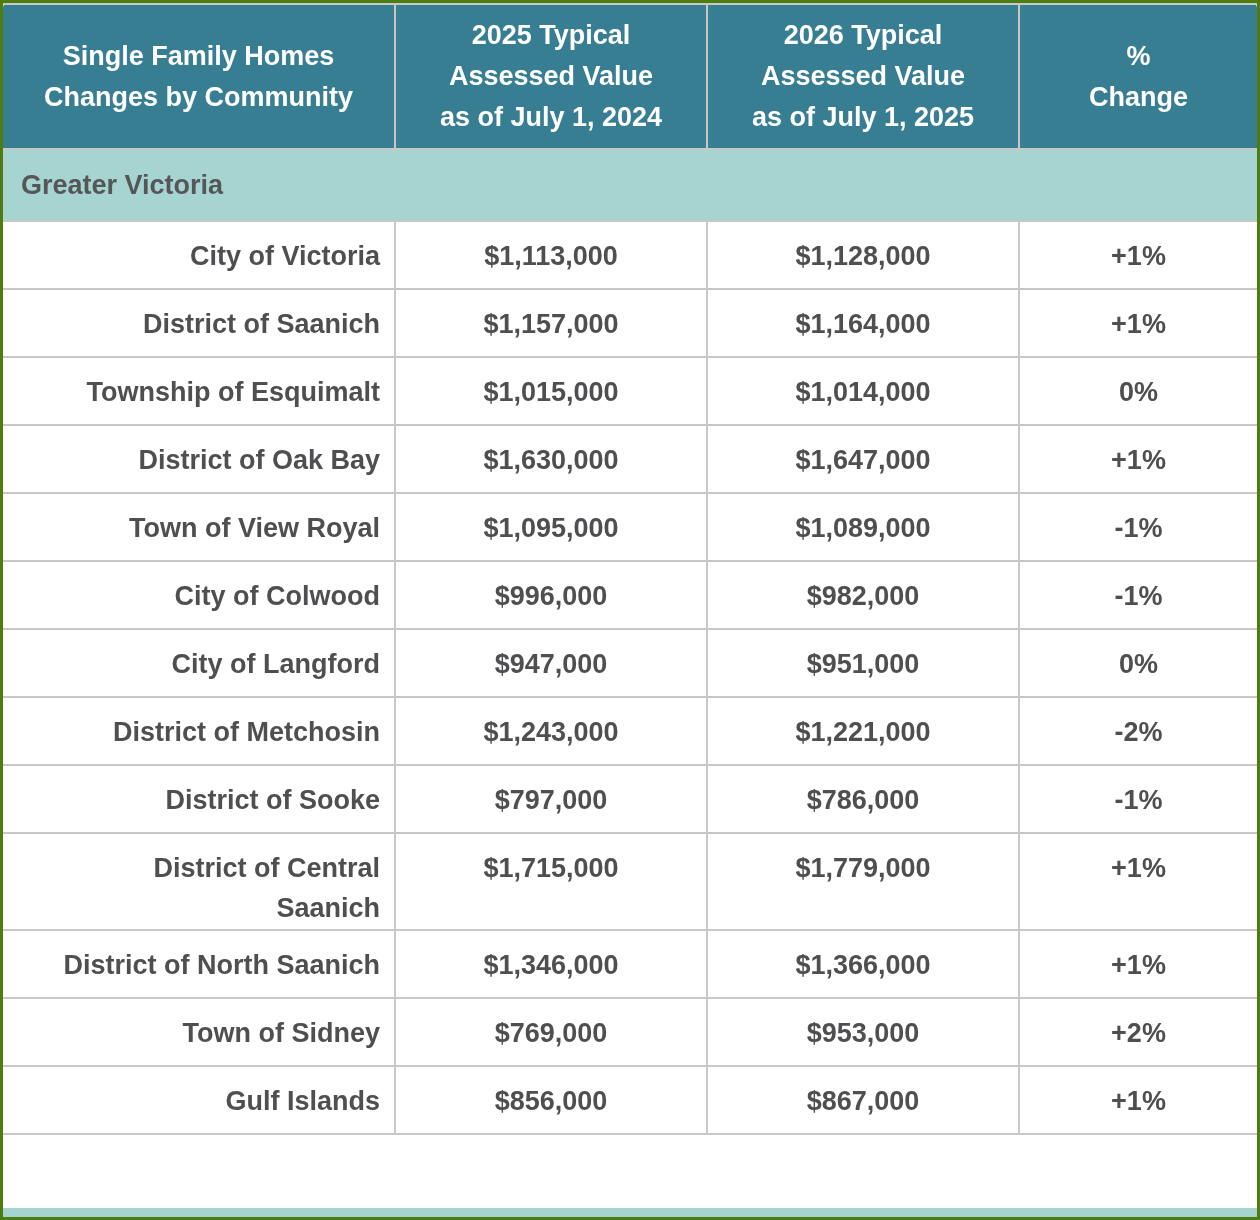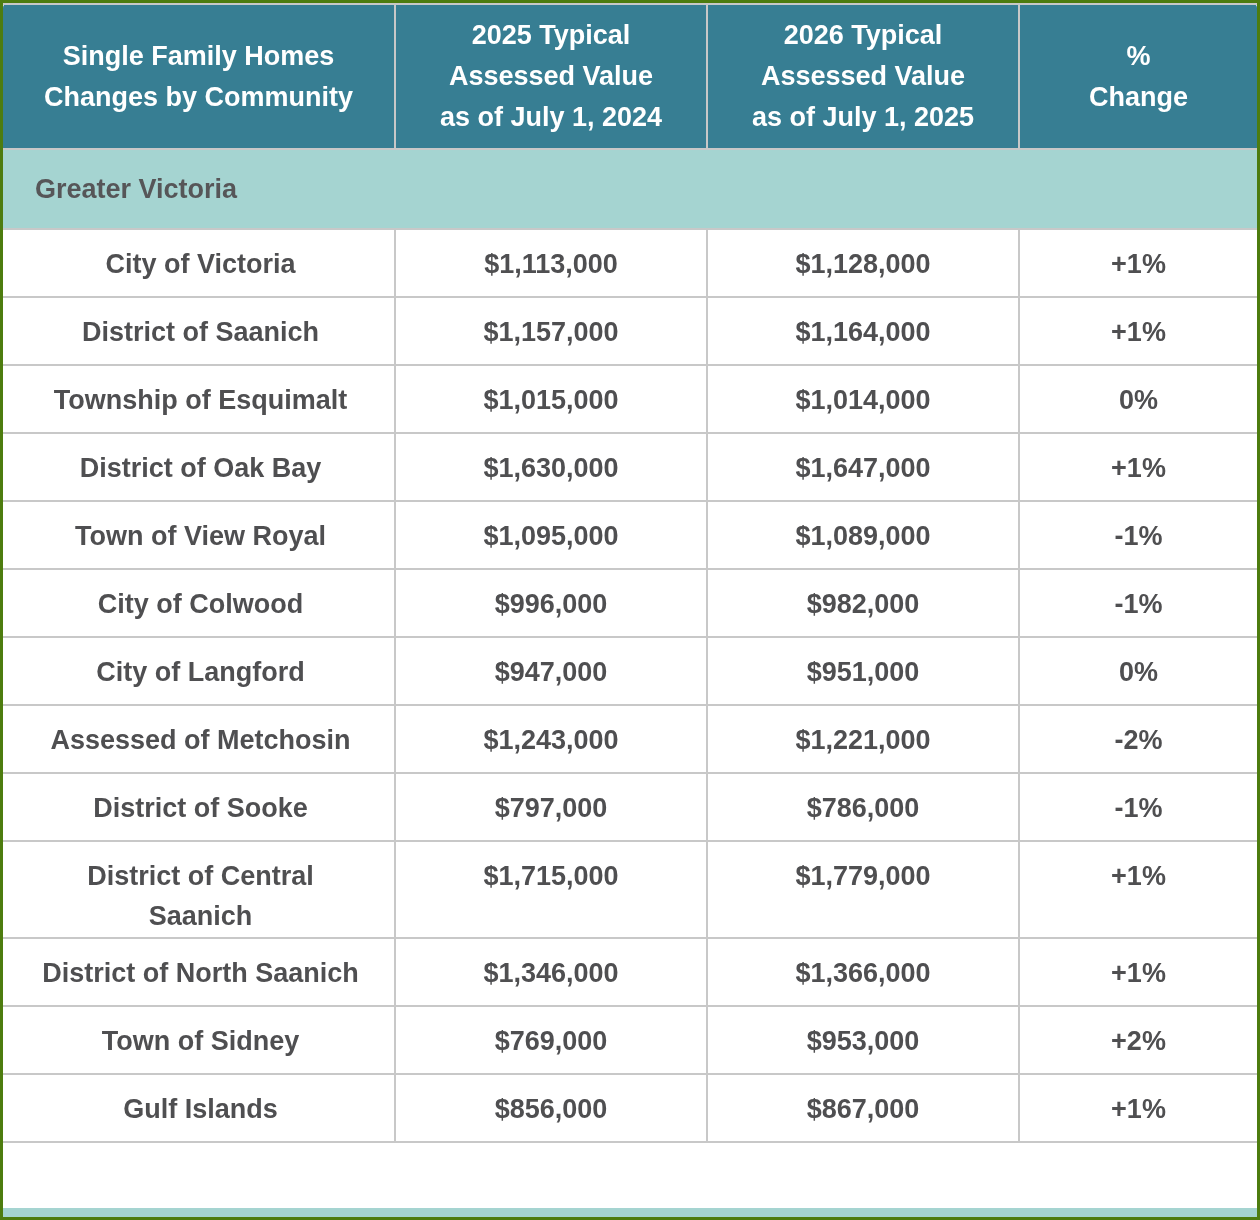--- a/index.html
+++ b/index.html
@@ -50,22 +50,22 @@
   }
   thead th:first-child { border-left: none; border-top-left-radius: 4px; }
   thead th:last-child  { border-right: none; border-top-right-radius: 4px; }
 
   tr.section td {
     background: #a5d4d1;
     color: #565658;
     font-size: 27px;
     font-weight: bold;
     text-align: left;
-    padding-left: 32px;
-    height: 80px;
+    padding-left: 18px;
+    height: 72px;
     vertical-align: middle;
     border-left: none;
     border-right: none;
   }
 
   tbody tr.data-row { height: 68px; }
   tbody tr.data-row.tall { height: 75px; }
 
   tbody tr.data-row td {
     background: #ffffff;
@@ -73,21 +73,21 @@
     font-size: 27px;
     font-weight: bold;
     line-height: 40px;
     vertical-align: top;
     padding-top: 14px;
   }
   tbody tr.data-row td:first-child { border-left: none; }
   tbody tr.data-row td:last-child  { border-right: none; }
 
   td.community {
-    text-align: center;
+    text-align: right;
     padding-left: 18px;
     padding-right: 14px;
     white-space: pre-line;
   }
   td.num { text-align: center; }
 
   .bottom-bar {
     margin-top: auto;
     height: 9px;
     width: 100%;
@@ -160,21 +160,21 @@
         <td class="num">$982,000</td>
         <td class="num">-1%</td>
       </tr>
       <tr class="data-row">
         <td class="community">City of Langford</td>
         <td class="num">$947,000</td>
         <td class="num">$951,000</td>
         <td class="num">0%</td>
       </tr>
       <tr class="data-row">
-        <td class="community">Assessed of Metchosin</td>
+        <td class="community">District of Metchosin</td>
         <td class="num">$1,243,000</td>
         <td class="num">$1,221,000</td>
         <td class="num">-2%</td>
       </tr>
       <tr class="data-row">
         <td class="community">District of Sooke</td>
         <td class="num">$797,000</td>
         <td class="num">$786,000</td>
         <td class="num">-1%</td>
       </tr>

